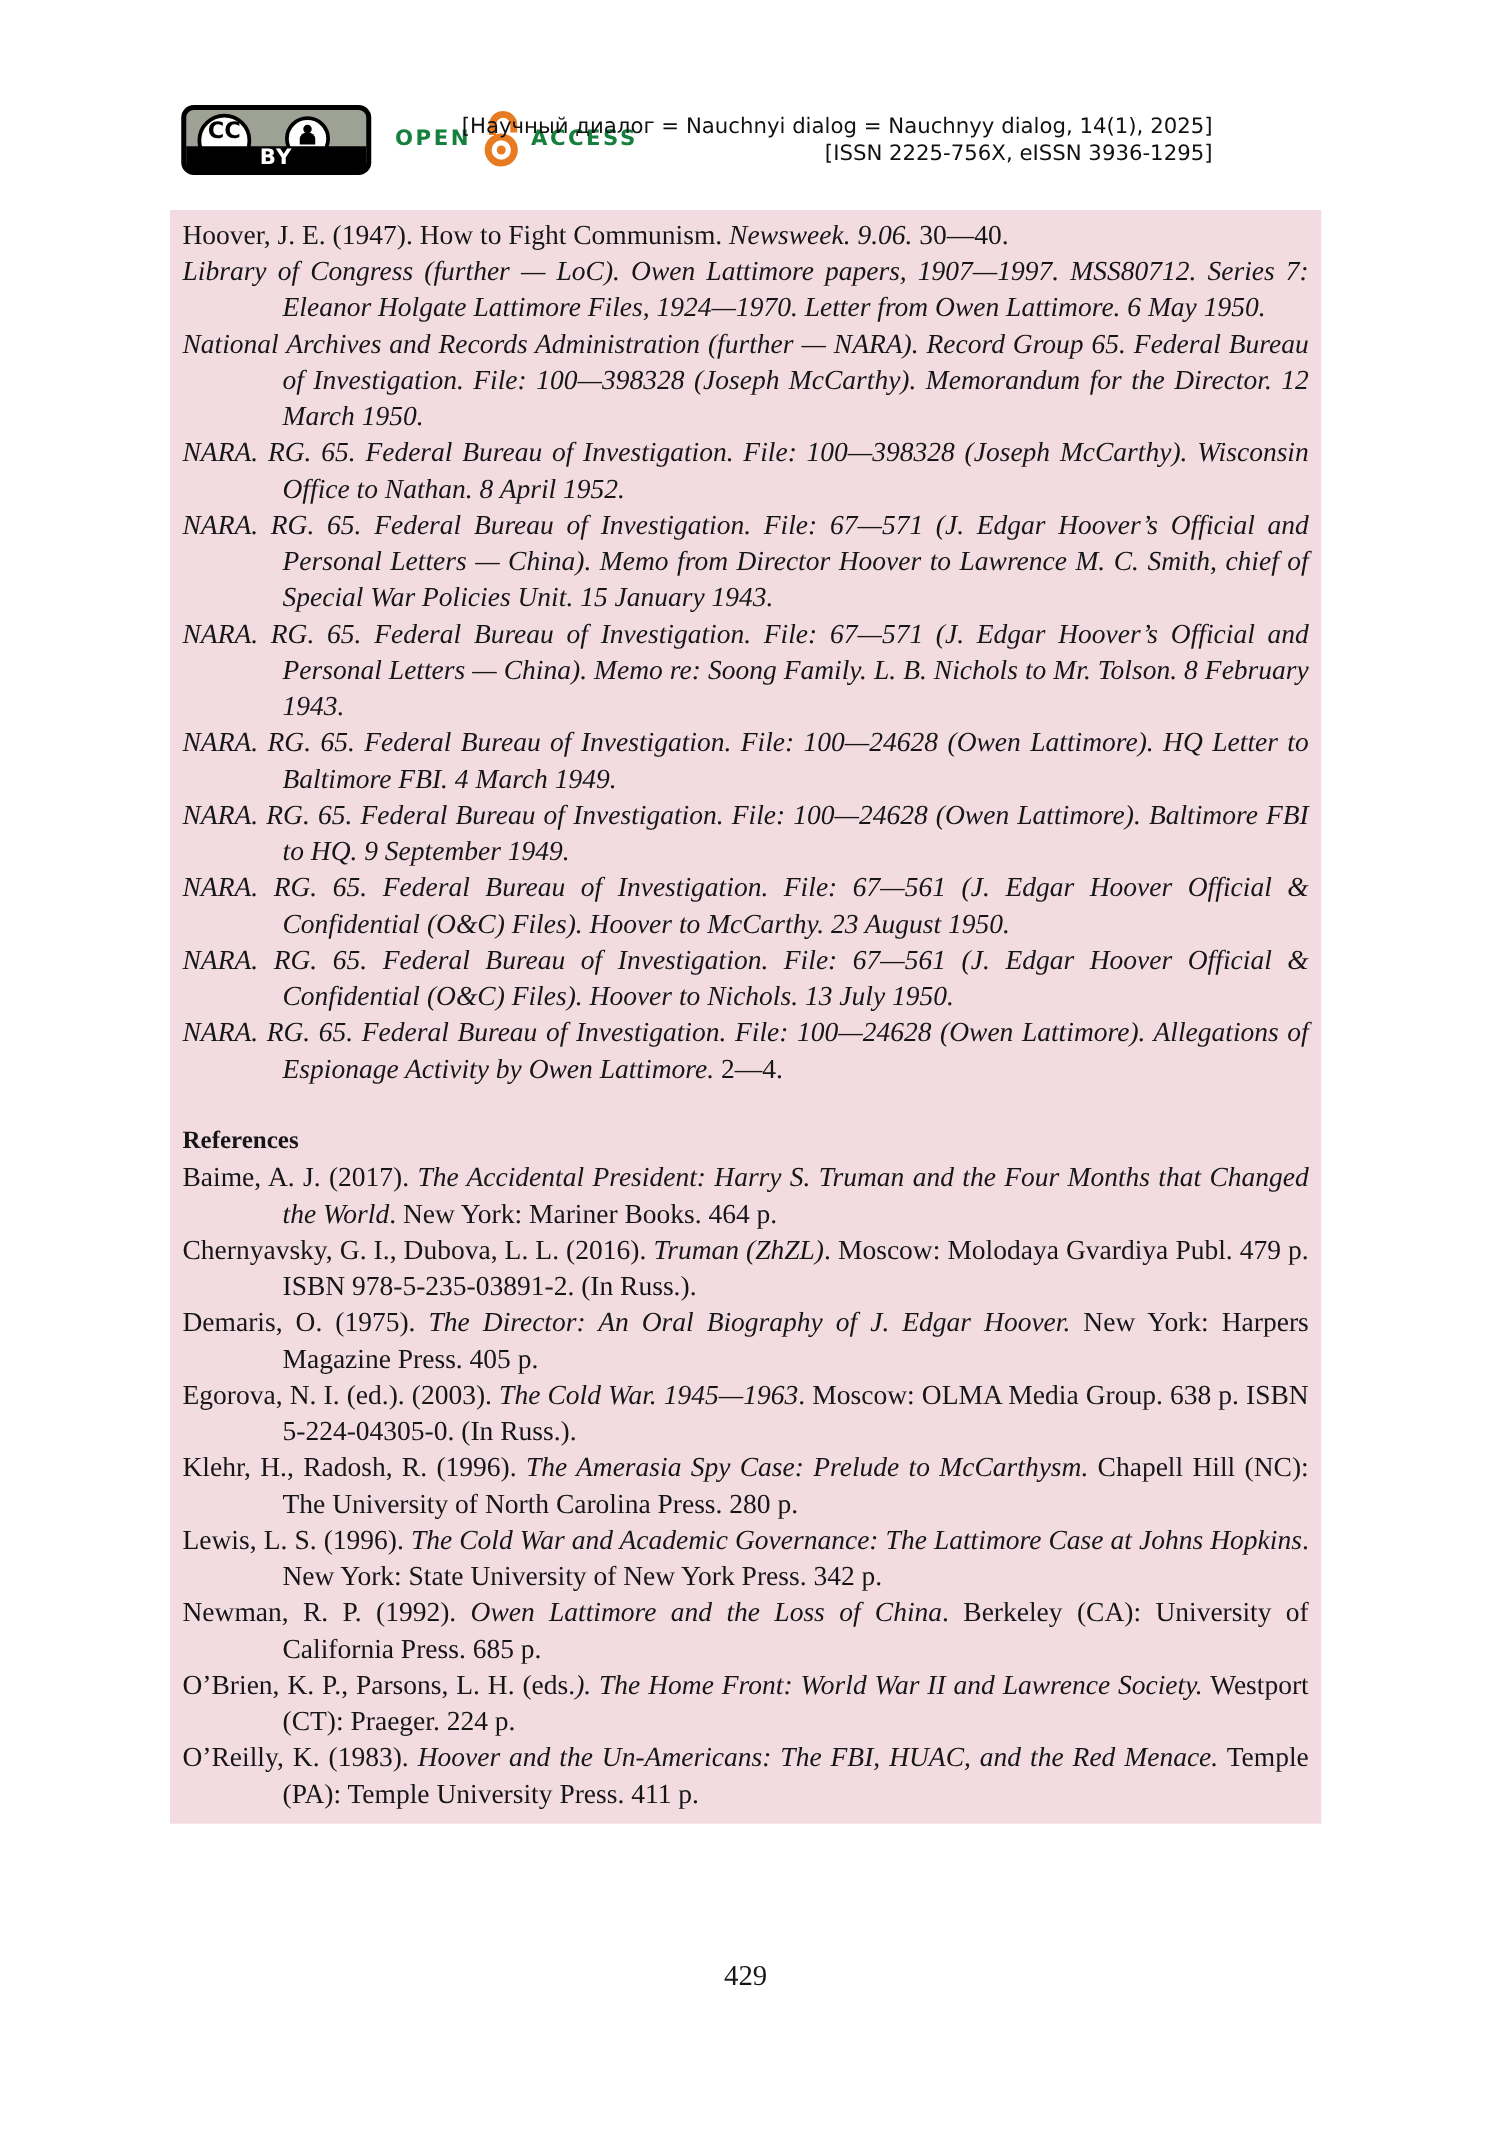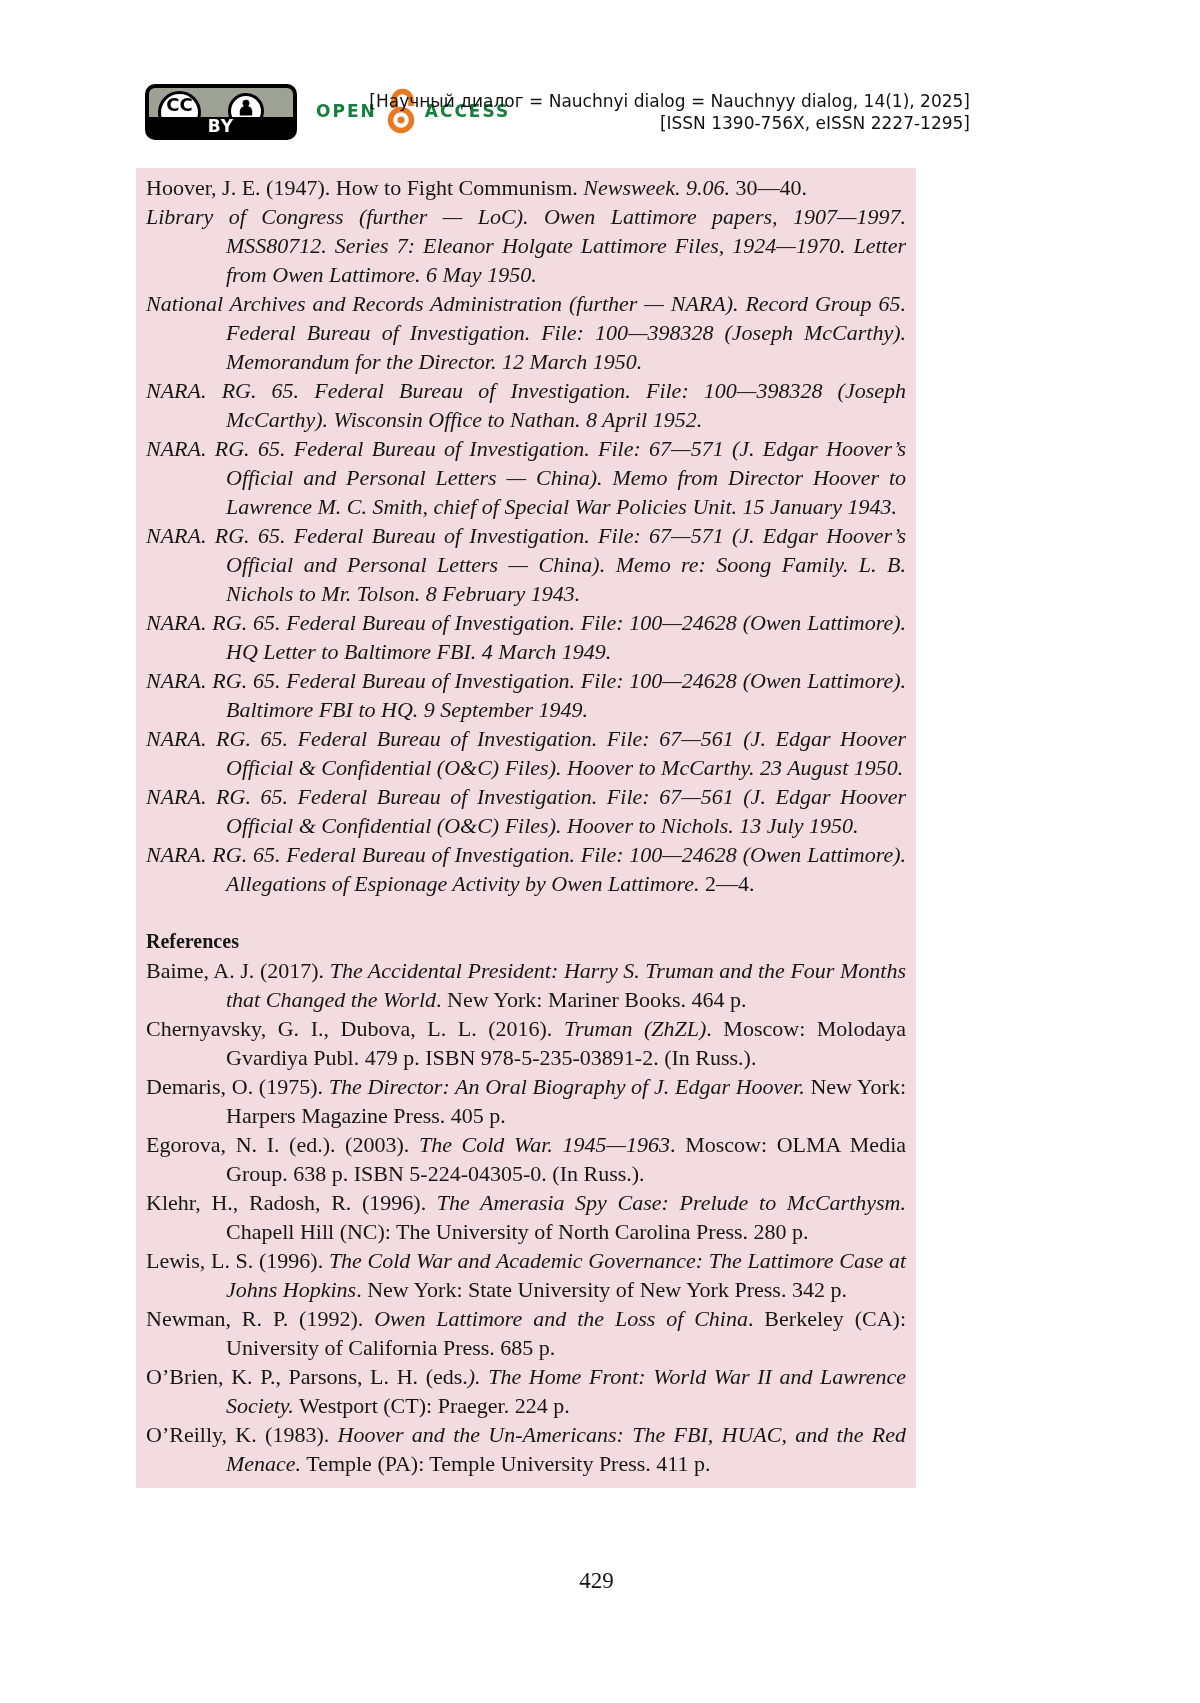--- a/index.html
+++ b/index.html
@@ -46,21 +46,21 @@
   .oa-lock{color:var(--accent);display:block;}
 
   .journal-info{
     position:absolute;right:230px;top:90px;text-align:right;
     font-family:"DejaVu Sans",sans-serif;font-size:17px;line-height:22px;color:#111;
   }
   .journal-info div{white-space:nowrap;}
 
   
   .content{
-    position:absolute;left:136px;top:168px;width:780px;box-sizing:border-box;
+    position:absolute;left:136px;top:168px;width:921px;box-sizing:border-box;
     background:var(--highlight);
     padding:5px 10px 10px 10px;
     font-size:22px;line-height:29px;text-align:justify;
   }
   .entry{margin:0;padding-left:80px;text-indent:-80px;}
   .it{font-style:italic;}
   .refs-heading{margin:29px 0 0 0;font-weight:bold;font-size:20px;line-height:29px;}
 
   .page-number{
     position:absolute;left:136px;top:1568px;width:921px;text-align:center;
@@ -88,21 +88,21 @@
   <svg class="oa-lock" width="38" height="48" viewBox="0 0 38 48" aria-hidden="true">
     <path d="M12 21 V 13 a 8.5 8.5 0 0 1 17 0 V 19" fill="none" stroke="currentColor" stroke-width="5.5"></path>
     <circle cx="19" cy="33" r="10.5" fill="none" stroke="currentColor" stroke-width="5.5"></circle>
     <circle cx="19" cy="33" r="3.6" fill="currentColor"></circle>
   </svg>
   <span class="oa-word">ACCESS</span>
 </div>
 
 <div class="journal-info">
   <div>[Научный диалог = Nauchnyi dialog = Nauchnyy dialog, 14(1), 2025]</div>
-  <div>[ISSN 1390-756X, eISSN 2227-1295]</div>
+  <div>[ISSN 2225-756X, eISSN 3936-1295]</div>
 </div>
 
 <div class="content">
   <div>
       <p class="entry"><span>Hoover, J. E. (1947). How to Fight Communism. </span><span class="it">Newsweek. 9.06.</span><span> 30—40.</span></p>
       <p class="entry"><span class="it">Library of Congress (further — LoC). Owen Lattimore papers, 1907—1997. MSS80712. Series 7: Eleanor Holgate Lattimore Files, 1924—1970. Letter from Owen Lattimore. 6 May 1950.</span></p>
       <p class="entry"><span class="it">National Archives and Records Administration (further — NARA). Record Group 65. Federal Bureau of Investigation. File: 100—398328 (Joseph McCarthy). Memorandum for the Director. 12 March 1950.</span></p>
       <p class="entry"><span class="it">NARA. RG. 65. Federal Bureau of Investigation. File: 100—398328 (Joseph McCarthy). Wisconsin Office to Nathan. 8 April 1952.</span></p>
       <p class="entry"><span class="it">NARA. RG. 65. Federal Bureau of Investigation. File: 67—571 (J. Edgar Hoover’s Official and Personal Letters — China). Memo from Director Hoover to Lawrence M. C. Smith, chief of Special War Policies Unit. 15 January 1943.</span></p>
       <p class="entry"><span class="it">NARA. RG. 65. Federal Bureau of Investigation. File: 67—571 (J. Edgar Hoover’s Official and Personal Letters — China). Memo re: Soong Family. L. B. Nichols to Mr. Tolson. 8 February 1943.</span></p>

